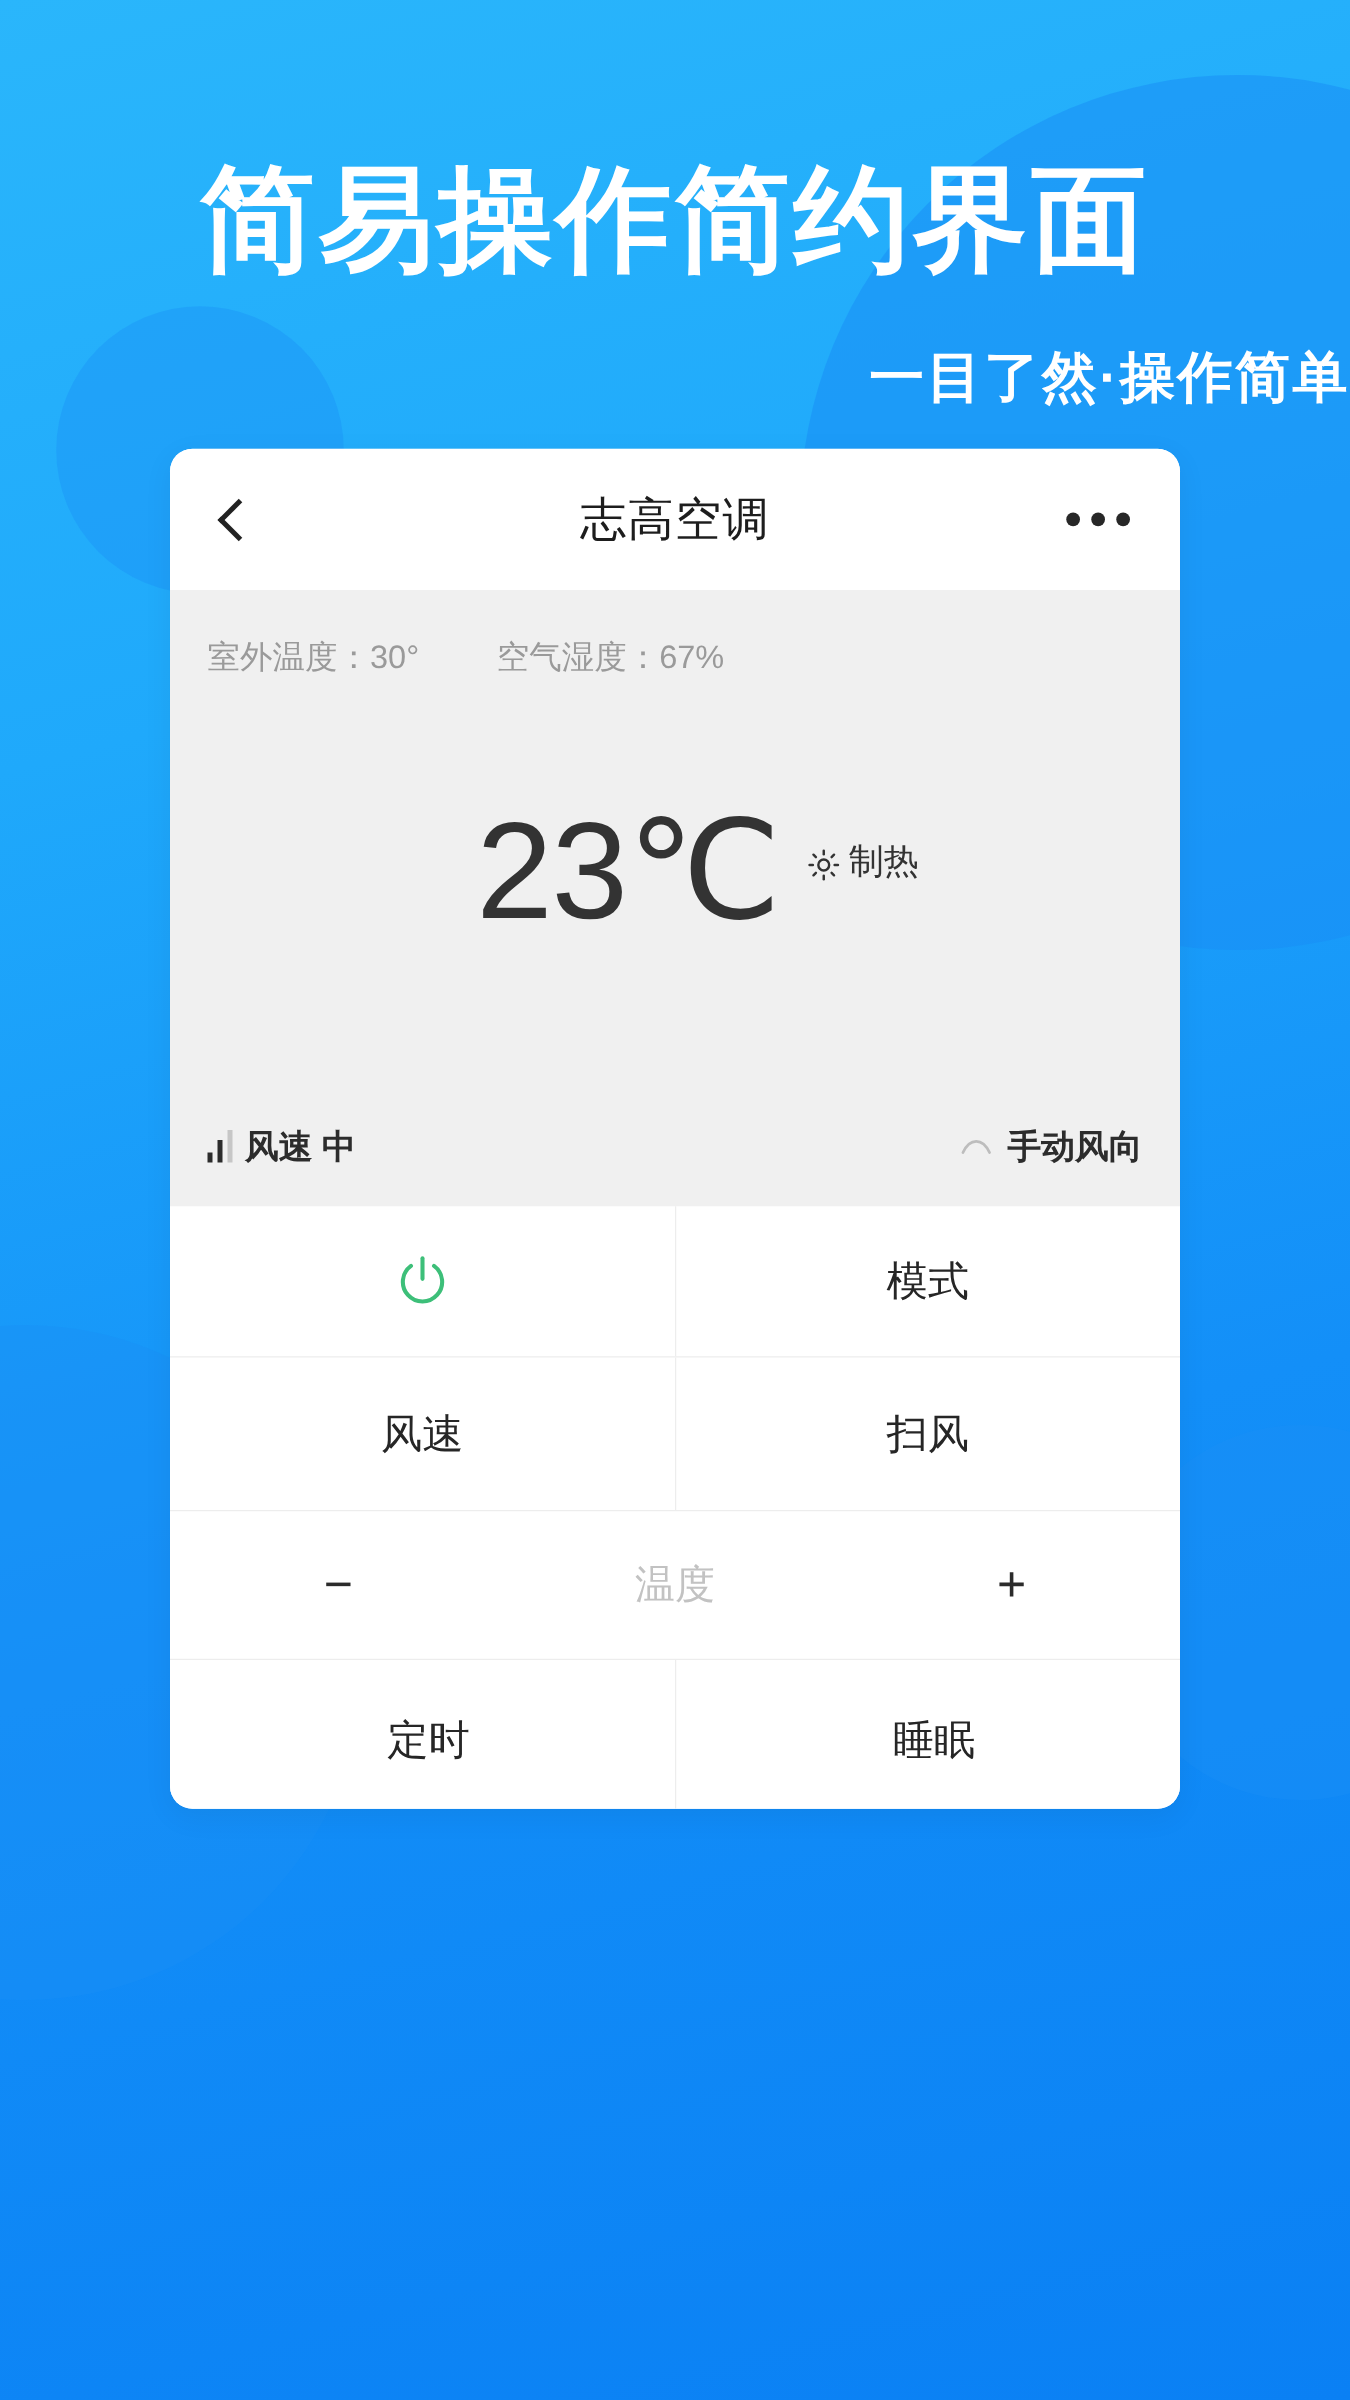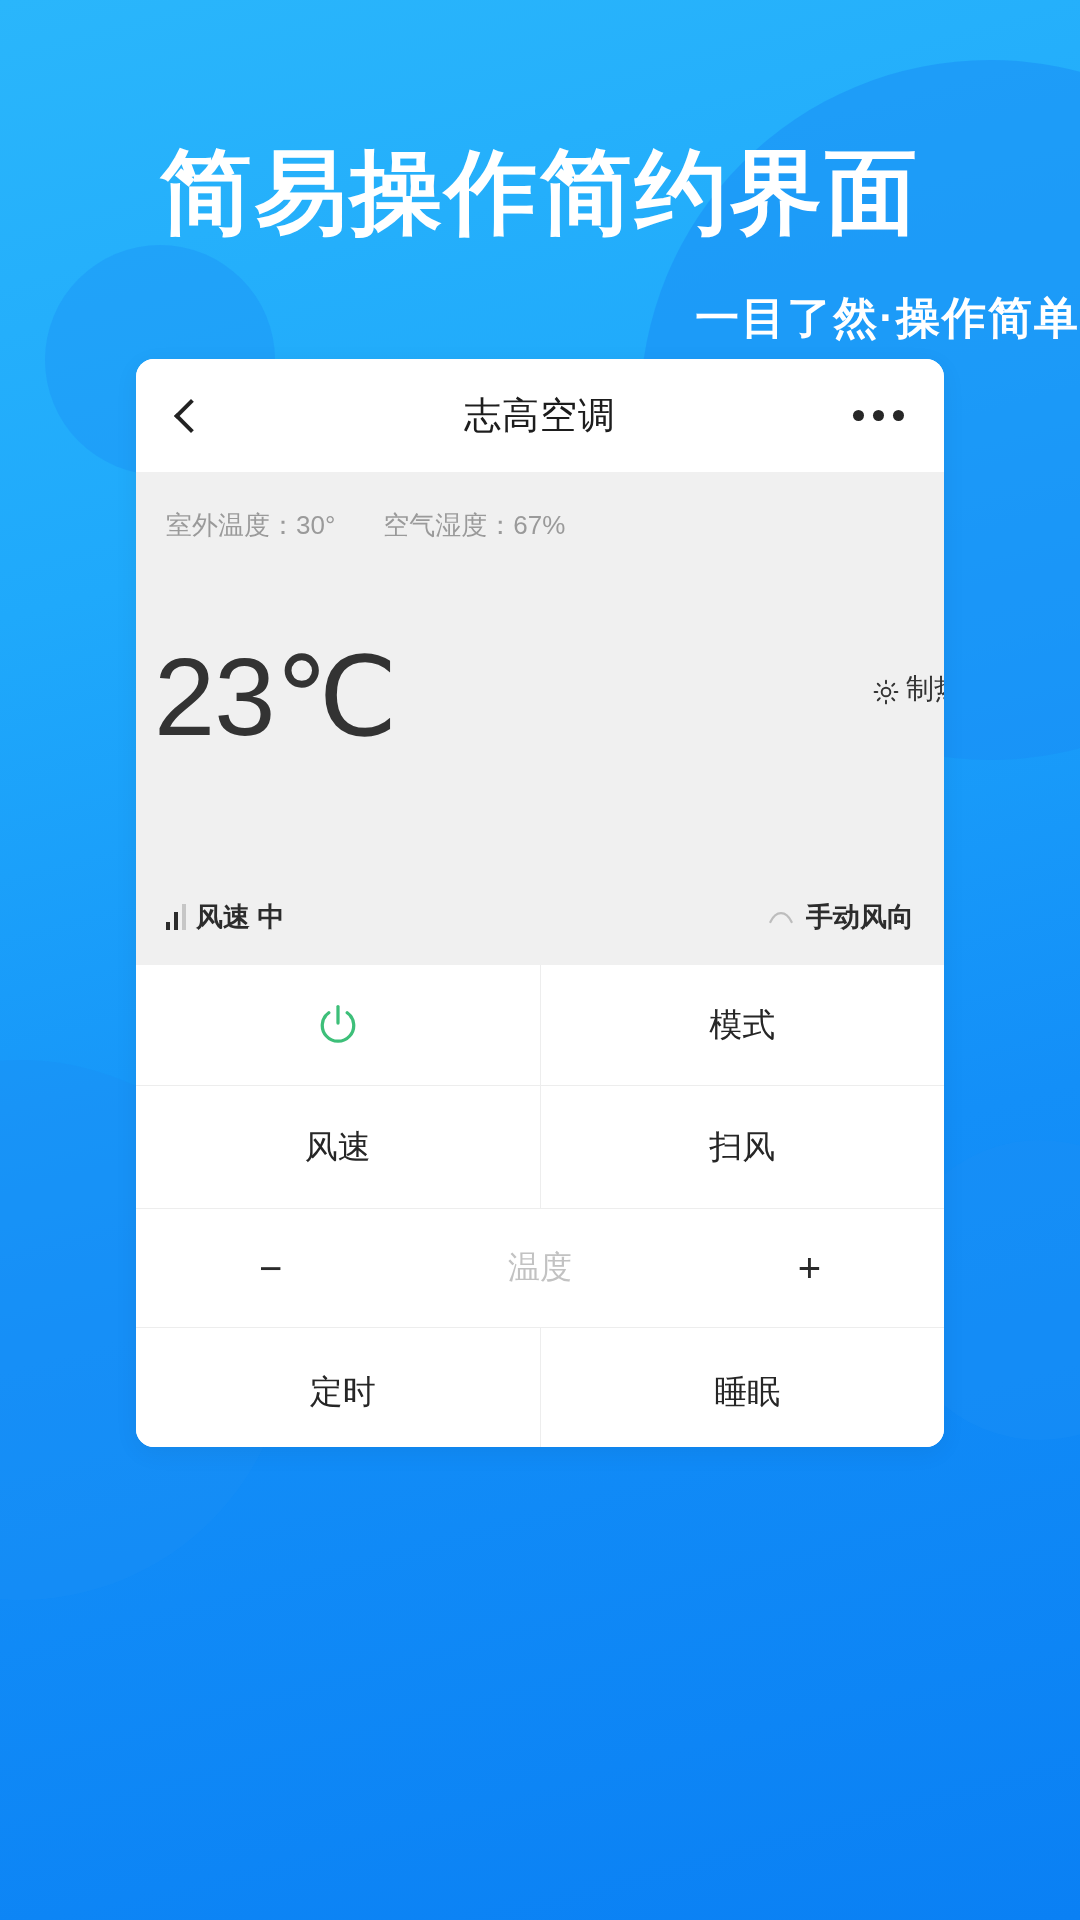--- a/index.html
+++ b/index.html
@@ -57,21 +57,21 @@
     width: 1080px;
     text-align: center;
     z-index: 3;
   }
   .headline {
     color: #ffffff;
     font-size: 92px;
     font-weight: bold;
     letter-spacing: 3px;
     line-height: 1.1;
-    margin: 16px;
+    margin: 0;
   }
   .subheadline {
     color: #ffffff;
     font-size: 44px;
     font-weight: bold;
     letter-spacing: 2px;
     margin: 46px 0 0 0;
     text-align: right;
   }
 
@@ -142,29 +142,29 @@
   .display-panel {
     position: relative;
     height: 493px;
     background: #f0f0f0;
     display: flex;
     flex-direction: column;
   }
   .env-row {
     padding: 36px 0 0 30px;
     display: flex;
-    gap: 48px;
+    gap: 62px;
     font-size: 26px;
     color: #9a9a9a;
   }
   .temp-zone {
     flex: 1;
     display: flex;
     align-items: center;
-    justify-content: space-between;
+    justify-content: center;
     transform: translate(18px, -14px);
   }
   .big-temp {
     font-size: 110px;
     color: #333333;
     line-height: 1;
     font-weight: 400;
     letter-spacing: -1px;
   }
   .mode-tag {

